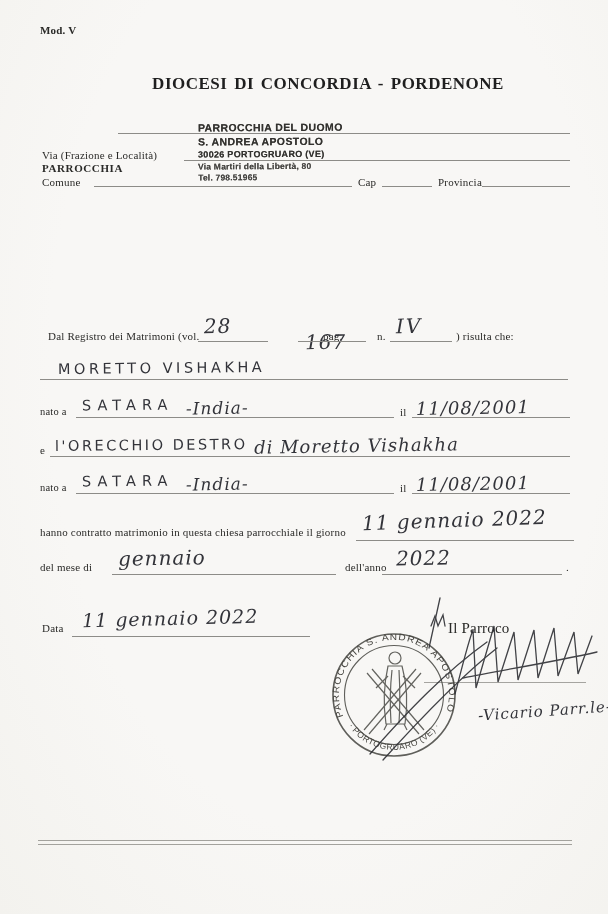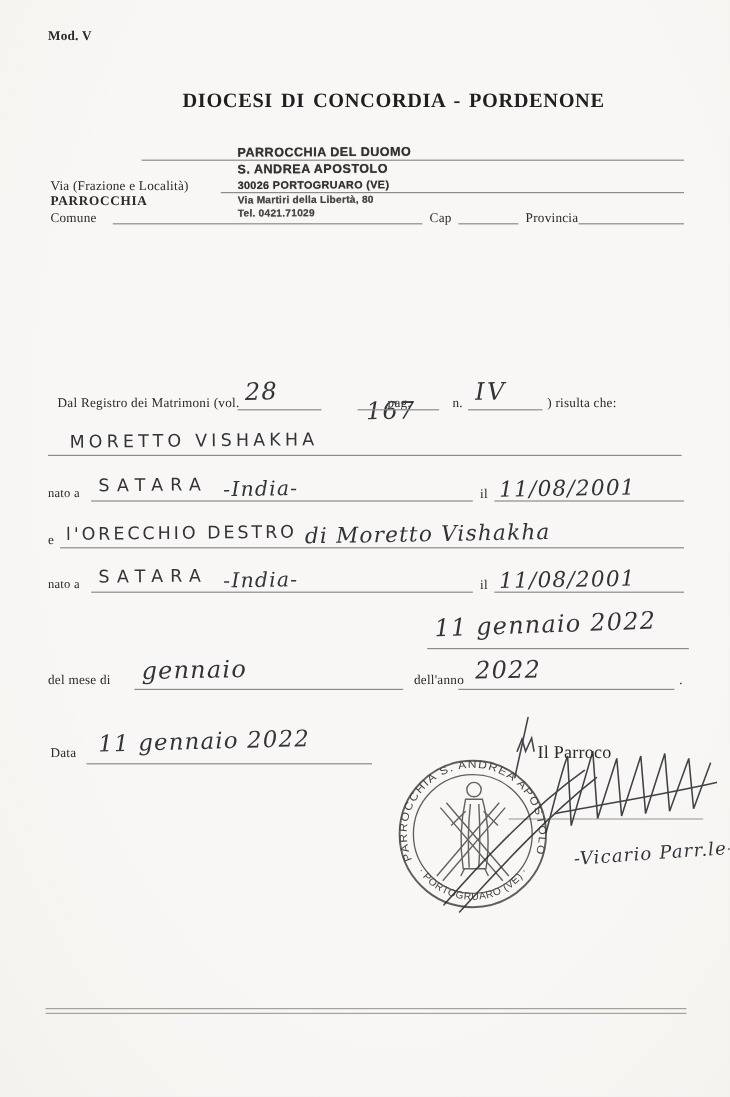--- a/index.html
+++ b/index.html
@@ -53,21 +53,21 @@
   <div class="abs print" style="left:358px;top:176px;">Cap</div>
   <div class="abs u" style="left:382px;top:186px;width:50px;"></div>
   <div class="abs print" style="left:438px;top:176px;">Provincia</div>
   <div class="abs u" style="left:482px;top:186px;width:88px;"></div>
 
   <div class="abs inkstamp" style="left:198px;top:121px;">
     <div class="l1">PARROCCHIA DEL DUOMO</div>
     <div class="l2">S. ANDREA APOSTOLO</div>
     <div class="l3">30026 PORTOGRUARO (VE)</div>
     <div class="l4">Via Martiri della Libertà, 80</div>
-    <div class="l5">Tel. 0421.71029</div>
+    <div class="l5">Tel. 798.51965</div>
   </div>
 
 
   <div class="abs print" style="left:48px;top:330px;">Dal Registro dei Matrimoni (vol.</div>
   <div class="abs hw hw-script hw-big" style="left:204px;top:314px;">28</div>
   <div class="abs u" style="left:198px;top:341px;width:70px;"></div>
   <div class="abs print" style="left:277px;top:330px;margin-left:46px;">pag.</div>
   <div class="abs hw hw-script hw-big" style="left:305px;top:330px;">167</div>
   <div class="abs u" style="left:298px;top:341px;width:68px;"></div>
   <div class="abs print" style="left:377px;top:330px;">n.</div>
@@ -92,20 +92,21 @@
   <div class="abs u" style="left:50px;top:456px;width:520px;"></div>
 
   <div class="abs print" style="left:40px;top:482px;font-size:10.5px;">nato a</div>
   <div class="abs hw hw-caps" style="left:82px;top:473px;letter-spacing:6px;">SATARA</div>
   <div class="abs hw hw-script" style="left:186px;top:474px;">-India-</div>
   <div class="abs u" style="left:76px;top:493px;width:318px;"></div>
   <div class="abs print" style="left:400px;top:482px;">il</div>
   <div class="abs hw hw-script" style="left:416px;top:473px;font-size:18px;">11/08/2001</div>
   <div class="abs u" style="left:412px;top:493px;width:158px;"></div>
 
+  <div class="abs print" style="left:40px;top:526px;">hanno contratto matrimonio in questa chiesa parrocchiale il giorno</div>
   <div class="abs hw hw-script hw-big" style="left:362px;top:508px;transform:rotate(-2deg);">11 gennaio 2022</div>
   <div class="abs u" style="left:356px;top:540px;width:218px;"></div>
 
   <div class="abs print" style="left:40px;top:561px;">del mese di</div>
   <div class="abs hw hw-script hw-big" style="left:118px;top:546px;">gennaio</div>
   <div class="abs u" style="left:112px;top:574px;width:224px;"></div>
   <div class="abs print" style="left:345px;top:561px;">dell'anno</div>
   <div class="abs hw hw-script hw-big" style="left:396px;top:546px;">2022</div>
   <div class="abs u" style="left:382px;top:574px;width:180px;"></div>
   <div class="abs print" style="left:566px;top:561px;">.</div>

